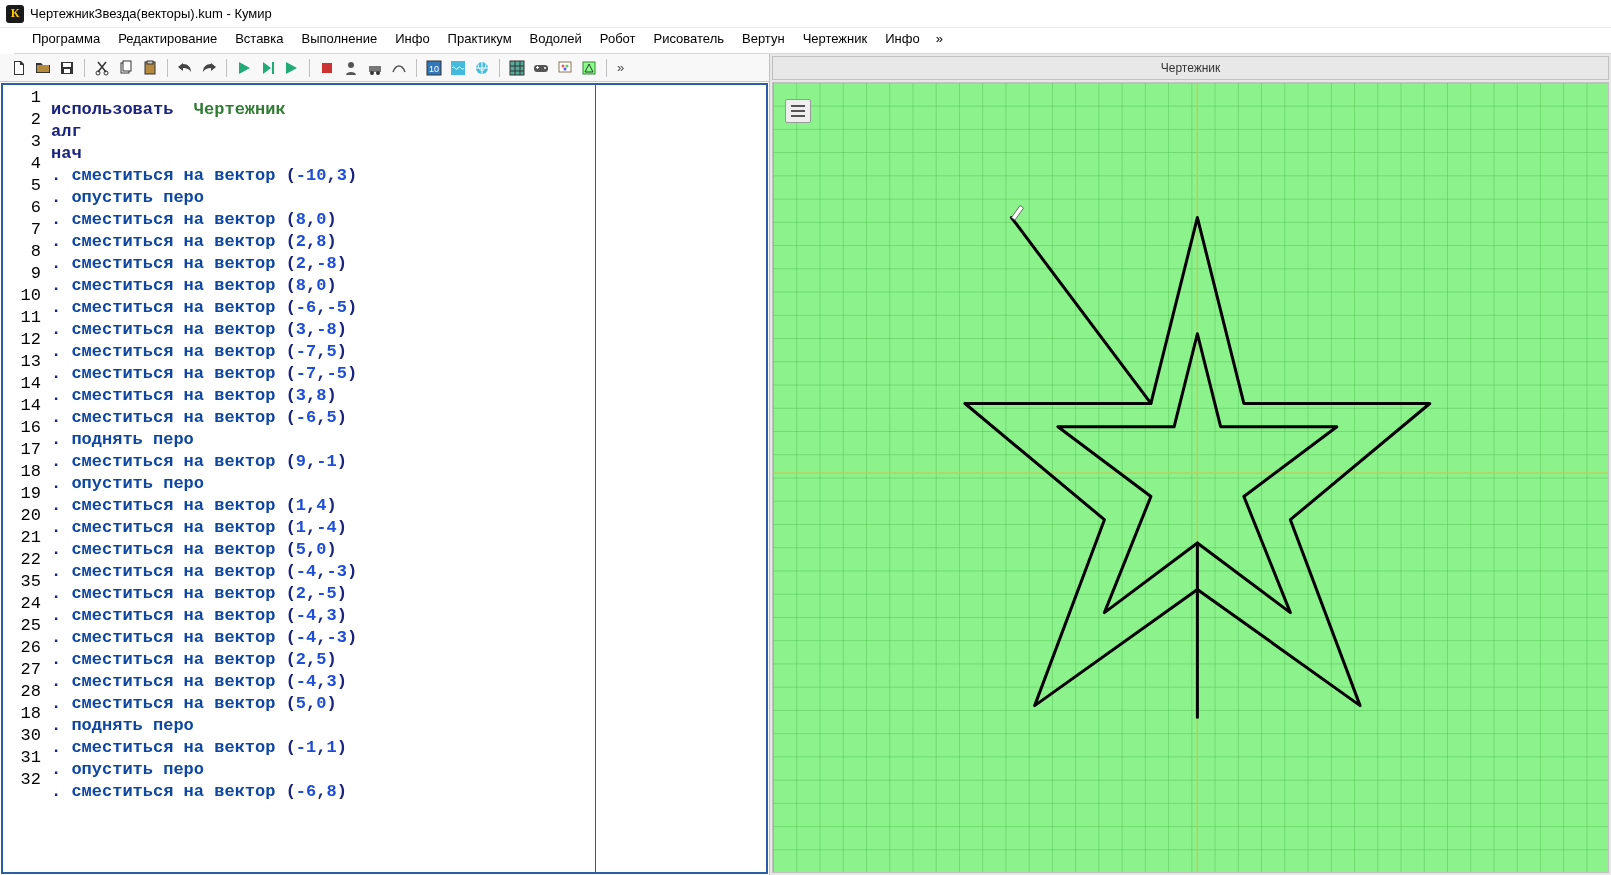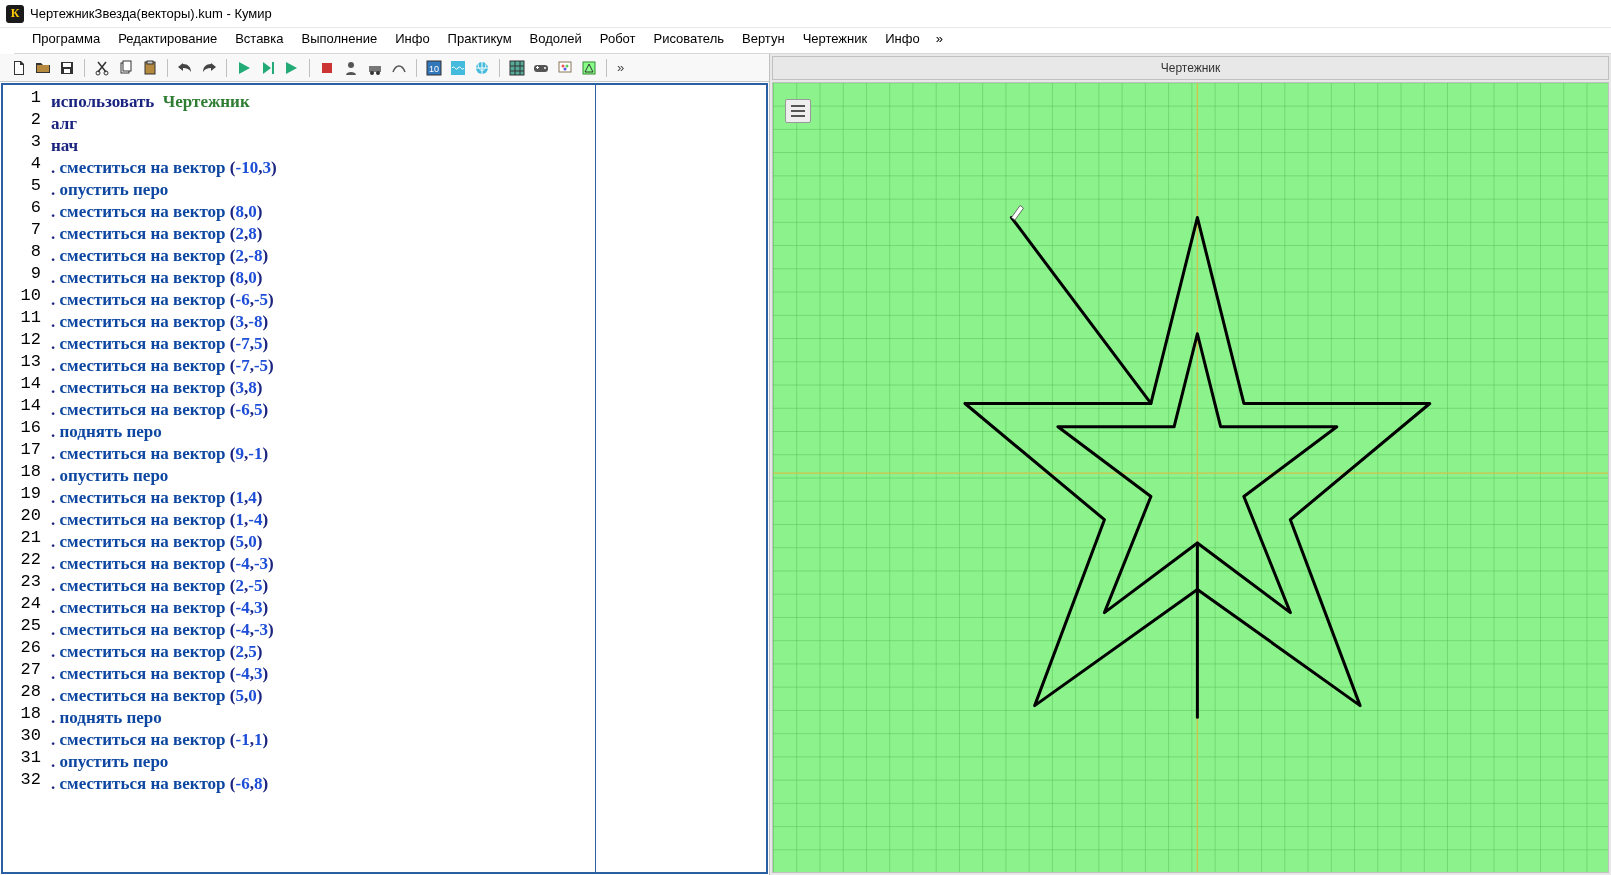--- a/index.html
+++ b/index.html
@@ -113,24 +113,24 @@
     text-align: right;
     padding: 2px 6px 2px 0;
     font-family: "Courier New", monospace;
     font-size: 17px;
     line-height: 22px;
     user-select: none;
     flex-shrink:0;
   }
   .code-col {
     flex: 1;
-    font-family: Liberation Serif, serif;
+    font-family: Liberation Mono, monospace;
     font-size: 17px;
     line-height: 22px;
-    padding: 6px 4px;
+    padding: 14px 4px;
     white-space: pre;
     border-right: 1px solid #2b5fa3;
   }
   .margin-col {
     width: 170px;
     background: #fff;
   }
   .kw { color: #1a237e; font-weight: bold; }
   .mod { color: #2e7d32; font-weight: bold; }
   .dot { color: #1a237e; font-weight: bold;}
@@ -366,21 +366,21 @@
             <div>13</div>
             <div>14</div>
             <div>14</div>
             <div>16</div>
             <div>17</div>
             <div>18</div>
             <div>19</div>
             <div>20</div>
             <div>21</div>
             <div>22</div>
-            <div>23</div>
+            <div>35</div>
             <div>24</div>
             <div>25</div>
             <div>26</div>
             <div>27</div>
             <div>28</div>
             <div>18</div>
             <div>30</div>
             <div>31</div>
             <div>32</div>
           </div>

